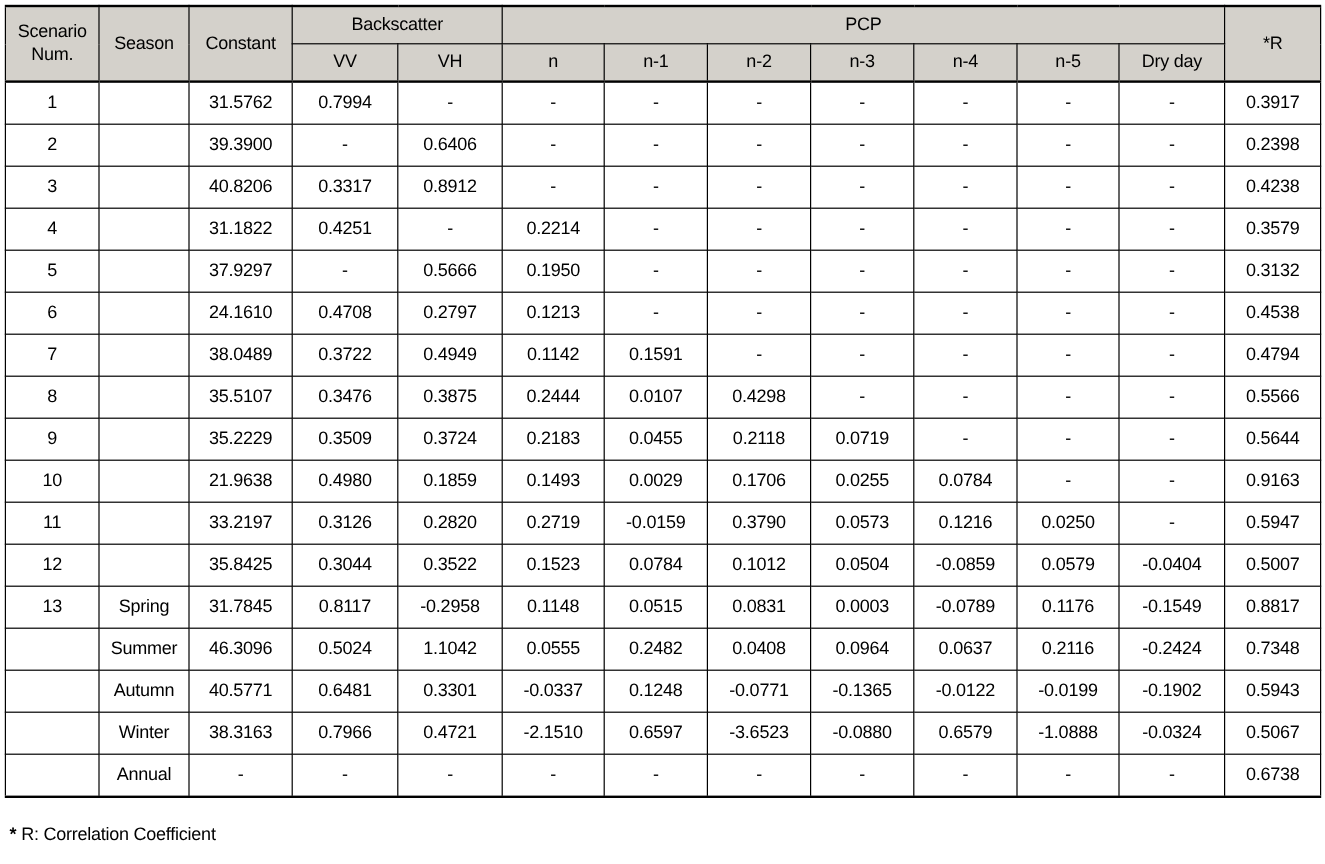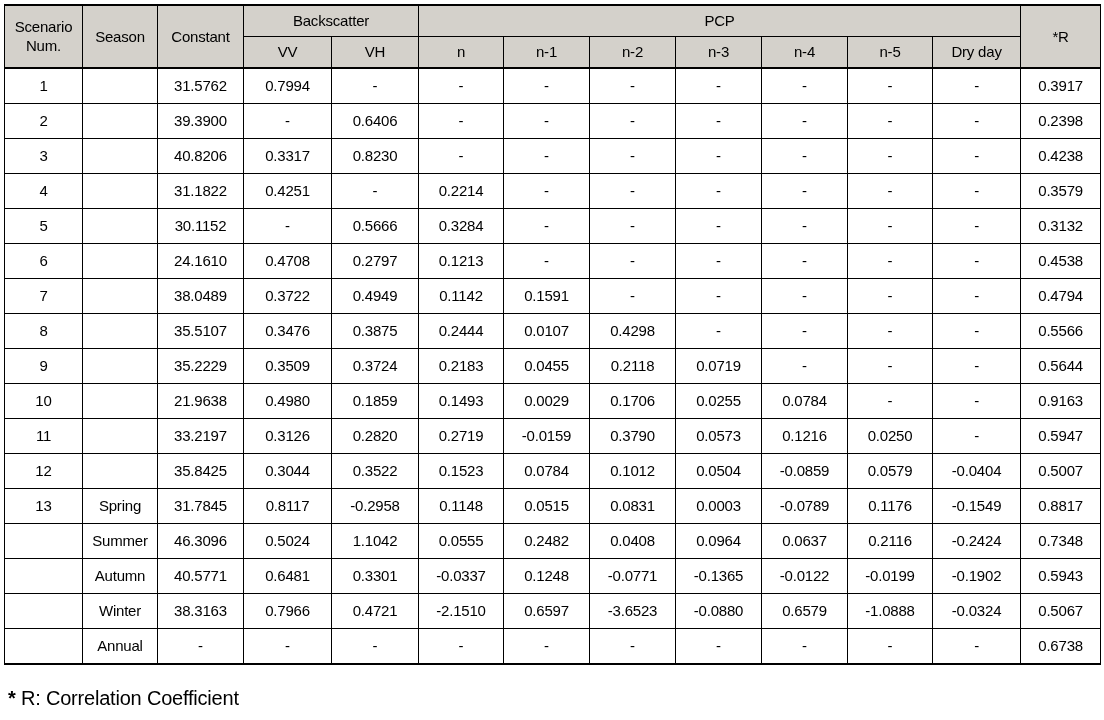--- a/index.html
+++ b/index.html
@@ -75,21 +75,21 @@
   col.c-dry      { width: 88px; }
   col.c-r        { width: 80px; }
 
   .hdr-stack {
     display: block;
     line-height: 1.25;
   }
   .footnote {
     margin-top: 22px;
     margin-left: 4px;
-    font-size: 20px;
+    font-size: 15px;
     letter-spacing: -0.2px;
   }
   .footnote .star {
     font-weight: bold;
   }
 </style>
 </head>
 <body>
 
 <div id="root">
@@ -163,21 +163,21 @@
           <td>-</td>
           <td>-</td>
           <td>-</td>
           <td>0.2398</td>
         </tr>
         <tr>
           <td>3</td>
           <td></td>
           <td>40.8206</td>
           <td>0.3317</td>
-          <td>0.8230</td>
+          <td>0.8912</td>
           <td>-</td>
           <td>-</td>
           <td>-</td>
           <td>-</td>
           <td>-</td>
           <td>-</td>
           <td>-</td>
           <td>0.4238</td>
         </tr>
         <tr>
@@ -191,24 +191,24 @@
           <td>-</td>
           <td>-</td>
           <td>-</td>
           <td>-</td>
           <td>-</td>
           <td>0.3579</td>
         </tr>
         <tr>
           <td>5</td>
           <td></td>
-          <td>30.1152</td>
+          <td>37.9297</td>
           <td>-</td>
           <td>0.5666</td>
-          <td>0.3284</td>
+          <td>0.1950</td>
           <td>-</td>
           <td>-</td>
           <td>-</td>
           <td>-</td>
           <td>-</td>
           <td>-</td>
           <td>0.3132</td>
         </tr>
         <tr>
           <td>6</td>

